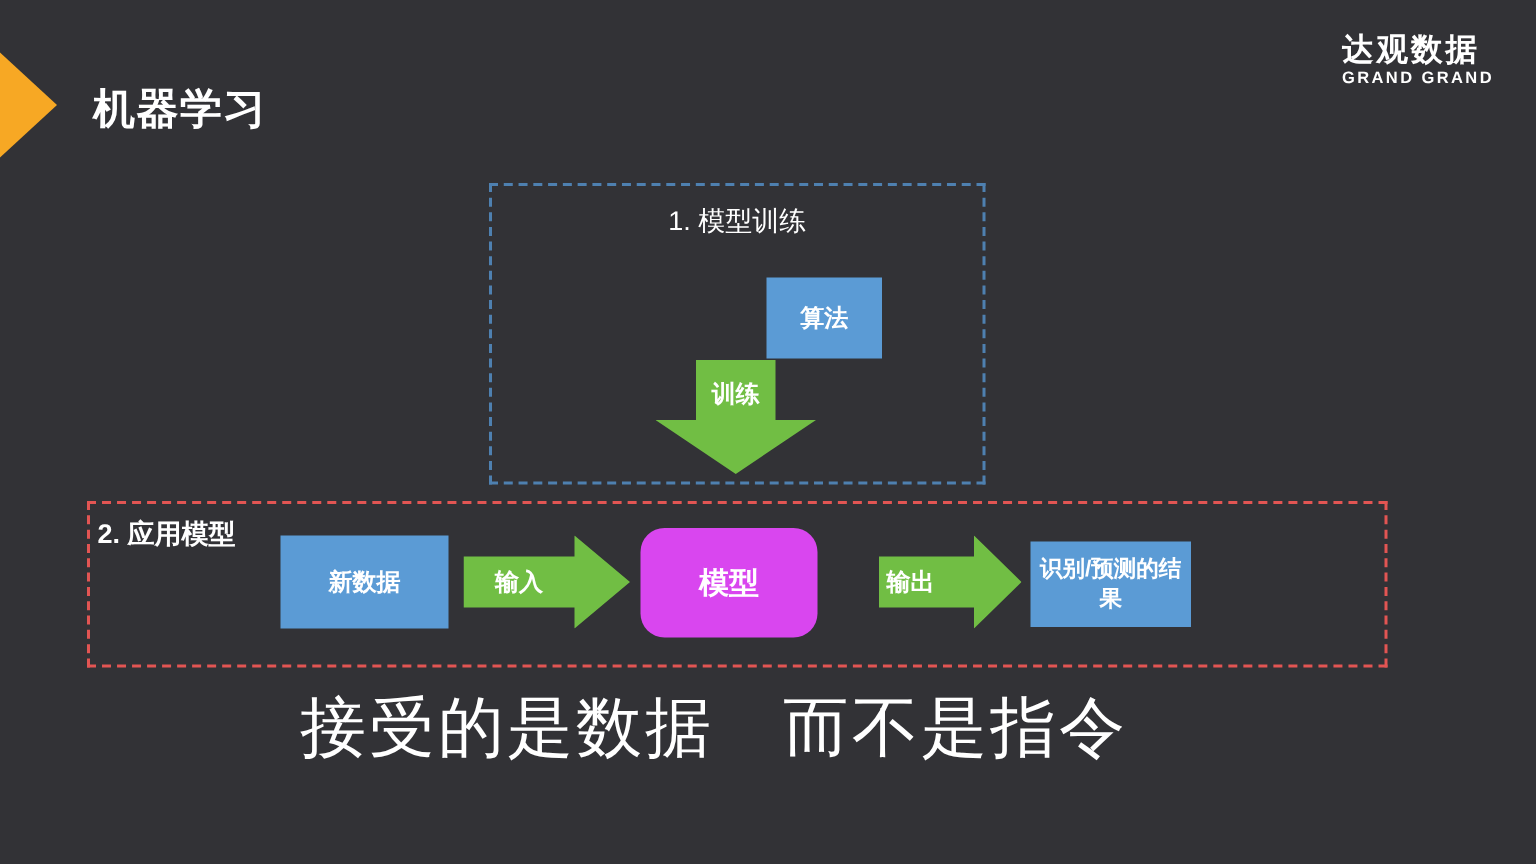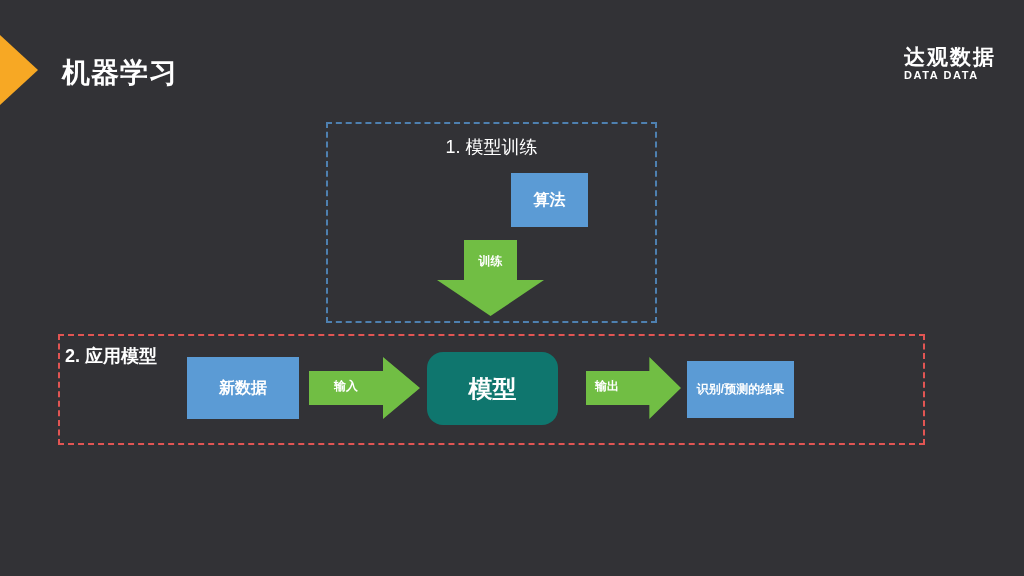--- a/index.html
+++ b/index.html
@@ -30,21 +30,20 @@
     left: 62px; top: 54px;
     font-size: 28px;
     font-weight: 600;
     color: #ffffff;
     letter-spacing: 1px;
   }
   .logo {
     position: absolute;
     right: 28px; top: 22px;
     text-align: left;
-    margin-top: 23px;
   }
   .logo-cn {
     font-size: 21px;
     font-weight: 700;
     letter-spacing: 2px;
     color: #fff;
     line-height: 1.1;
   }
   .logo-en {
     font-size: 11px;
@@ -86,51 +85,51 @@
     position: absolute;
     background: #5B9BD5;
     color: #fff;
     font-weight: 700;
     display: flex;
     align-items: center;
     justify-content: center;
     text-align: center;
   }
   .node-data   { left: 390px; top: 173px; width: 77px;  height: 54px; font-size: 16px; }
-  .node-algo   { left: 511px; top: 173px; width: 77px;  height: 54px; font-size: 16px; }
+  .node-algo   { left: 511px; top: 185px; width: 77px;  height: 54px; font-size: 16px; }
   .node-newdata{ left: 187px; top: 357px; width: 112px; height: 62px; font-size: 16px; }
   .node-result {
     left: 687px; top: 361px; width: 107px; height: 57px;
-    font-size: 12px; line-height: 1.3;
+    font-size: 15px; line-height: 1.3;
     padding: 2px; word-break: break-all;
   }
   .node-model {
     position: absolute;
     left: 427px; top: 352px;
-    width: 131px; height: 73px;
-    background: #0f766e;
+    width: 118px; height: 73px;
+    background: #d946ef;
     border-radius: 16px;
     color: #fff;
-    font-size: 24px;
+    font-size: 20px;
     font-weight: 700;
     display: flex;
     align-items: center;
     justify-content: center;
   }
 
   
   .arrow-wrap { position: absolute; }
   .arrow-down  { left: 437px; top: 240px; width: 107px; height: 76px; }
   .arrow-input { left: 309px; top: 357px; width: 111px; height: 62px; }
   .arrow-output{ left: 570px; top: 357px; width: 111px; height: 62px; padding-left: 16px; }
   .arrow-wrap svg { display: block; width: 100%; height: 100%; }
   .arrow-label {
     position: absolute;
     color: #fff;
-    font-size: 12px;
+    font-size: 16px;
     font-weight: 700;
     text-align: center;
   }
   .arrow-down .arrow-label { left: 0; width: 100%; top: 13px; }
   .arrow-right-label { left: 0; width: 74px; top: 21px; }
 
   
   .caption {
     position: absolute;
     left: 0; top: 456px;
@@ -146,21 +145,21 @@
 </head>
 <body>
 
 <div class="slide">
 
   <div class="title-marker"></div>
   <div class="slide-title">机器学习</div>
 
   <div class="logo">
     <div class="logo-cn">达观数据</div>
-    <div class="logo-en">DATA DATA</div>
+    <div class="logo-en">GRAND GRAND</div>
   </div>
 
   <div class="train-frame">
     <div class="train-frame-label">1. 模型训练</div>
   </div>
 
   <div class="node node-algo">算法</div>
 
   <div class="arrow-wrap arrow-down">
     <svg viewBox="0 0 107 76" preserveAspectRatio="none">
@@ -186,14 +185,15 @@
 
   <div class="arrow-wrap arrow-output">
     <svg viewBox="0 0 111 62" preserveAspectRatio="none">
       <polygon points="0,14 74,14 74,0 111,31 74,62 74,48 0,48" fill="#71BE44"></polygon>
     </svg>
     <span class="arrow-label arrow-right-label">输出</span>
   </div>
 
   <div class="node node-result">识别/预测的结果</div>
 
+  <div class="caption">接受的是数据　而不是指令</div>
 
 </div>
 
 </body></html>

